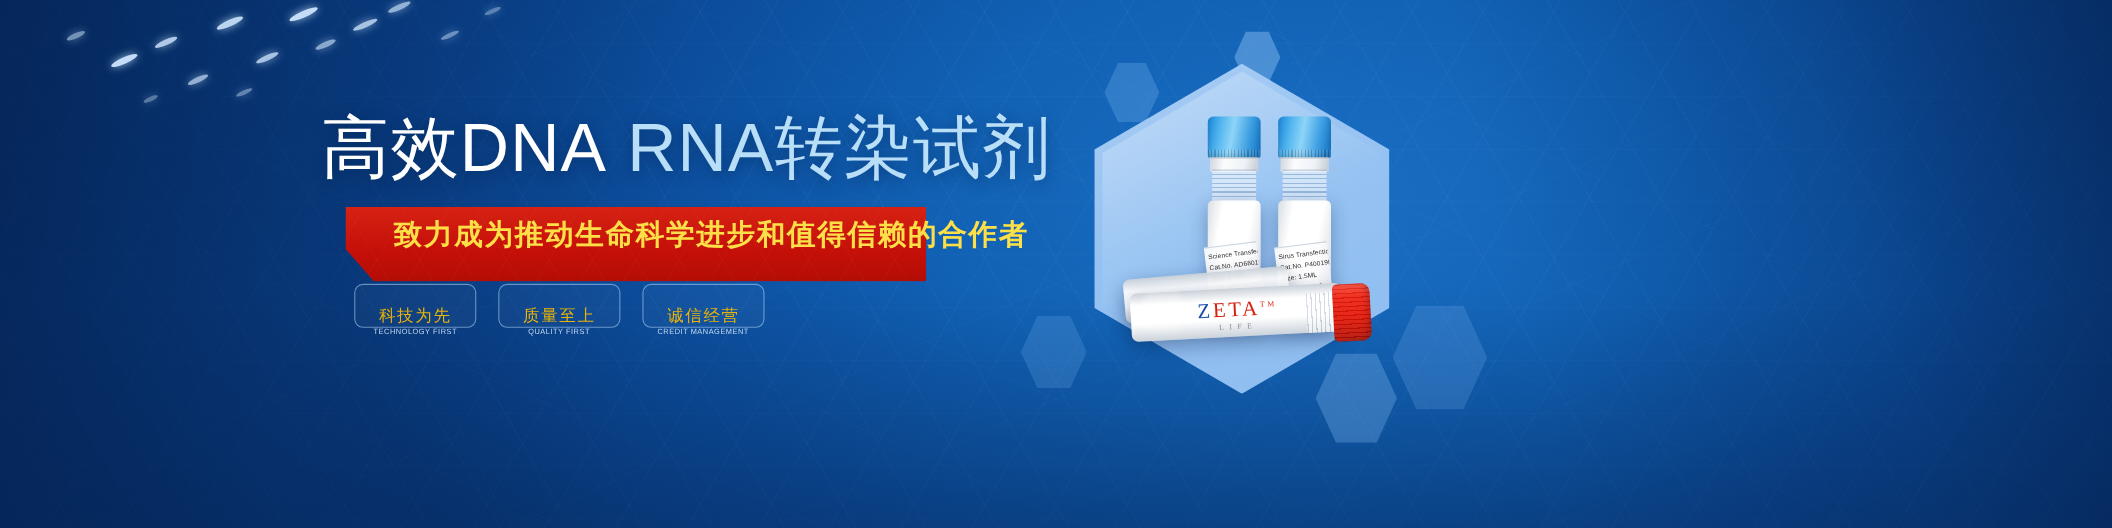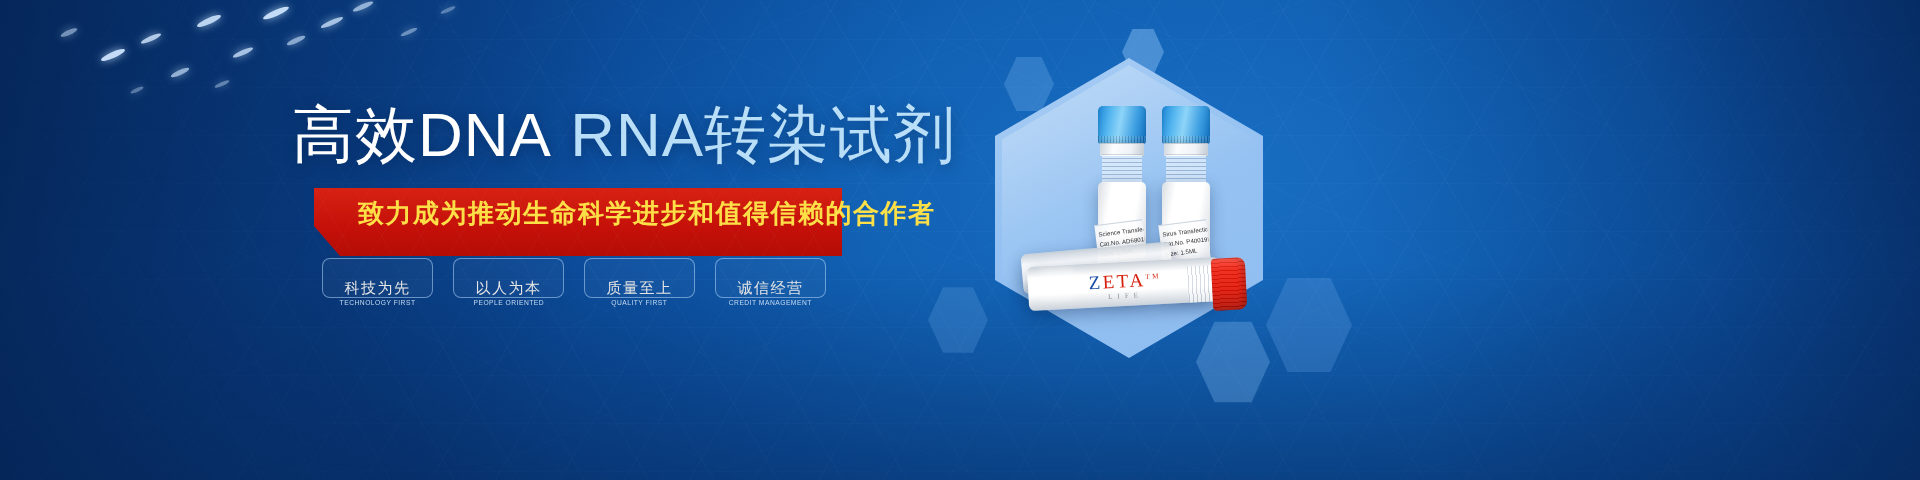--- a/index.html
+++ b/index.html
@@ -169,21 +169,21 @@
     height: 38px;
     border: 1px solid rgba(178,214,250,0.55);
     border-radius: 8px;
     display: flex;
     flex-direction: column;
     align-items: center;
     justify-content: center;
     background: rgba(255,255,255,0.03);
   }
   .pill-cn {
-    color: #e5e5e5;
+    color: #eab308;
     font-size: 15px;
     letter-spacing: 1.5px;
     line-height: 18px;
     white-space: nowrap;
     margin-top: 31px;
   }
   .pill-en {
     color: #c6dcf4;
     font-size: 7px;
     letter-spacing: 0.5px;
@@ -363,24 +363,20 @@
       <div class="ribbon-texture"></div>
     </div>
     <div class="ribbon-cn">致力成为推动生命科学进步和值得信赖的合作者</div>
 
     <div class="pills">
       <div class="pill">
         <span class="pill-cn">科技为先</span>
         <span class="pill-en">TECHNOLOGY FIRST</span>
       </div>
       <div class="pill">
-        <span class="pill-cn">以人为本</span>
-        <span class="pill-en">PEOPLE ORIENTED</span>
-      </div>
-      <div class="pill">
         <span class="pill-cn">质量至上</span>
         <span class="pill-en">QUALITY FIRST</span>
       </div>
       <div class="pill">
         <span class="pill-cn">诚信经营</span>
         <span class="pill-en">CREDIT MANAGEMENT</span>
       </div>
     </div>
   </div>
 

